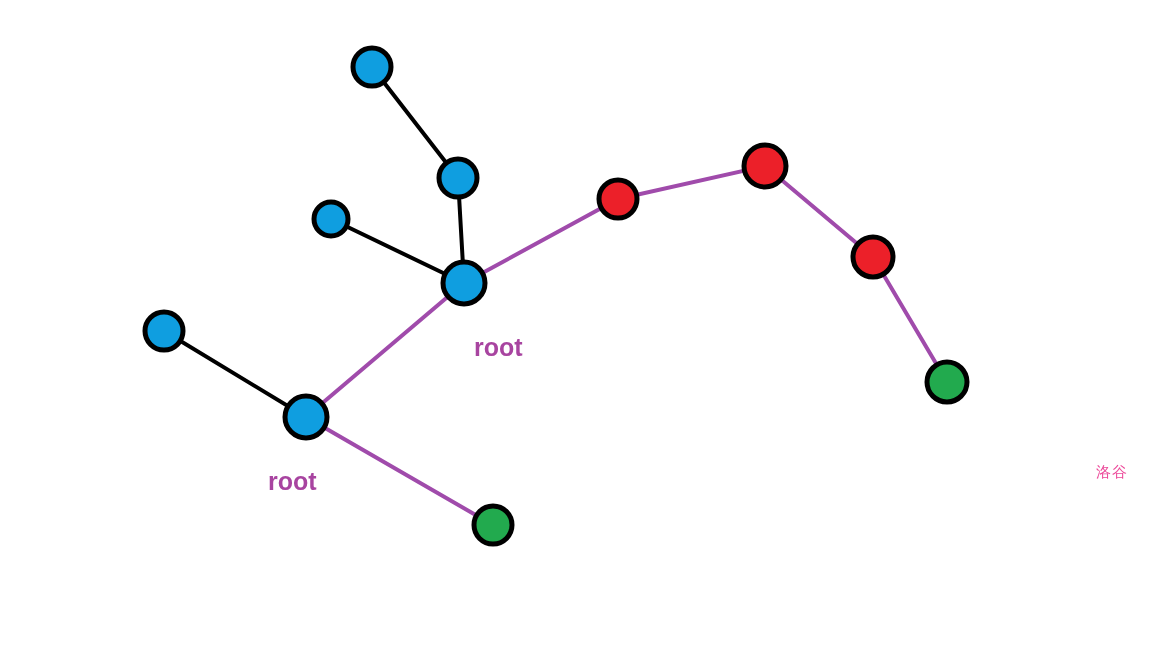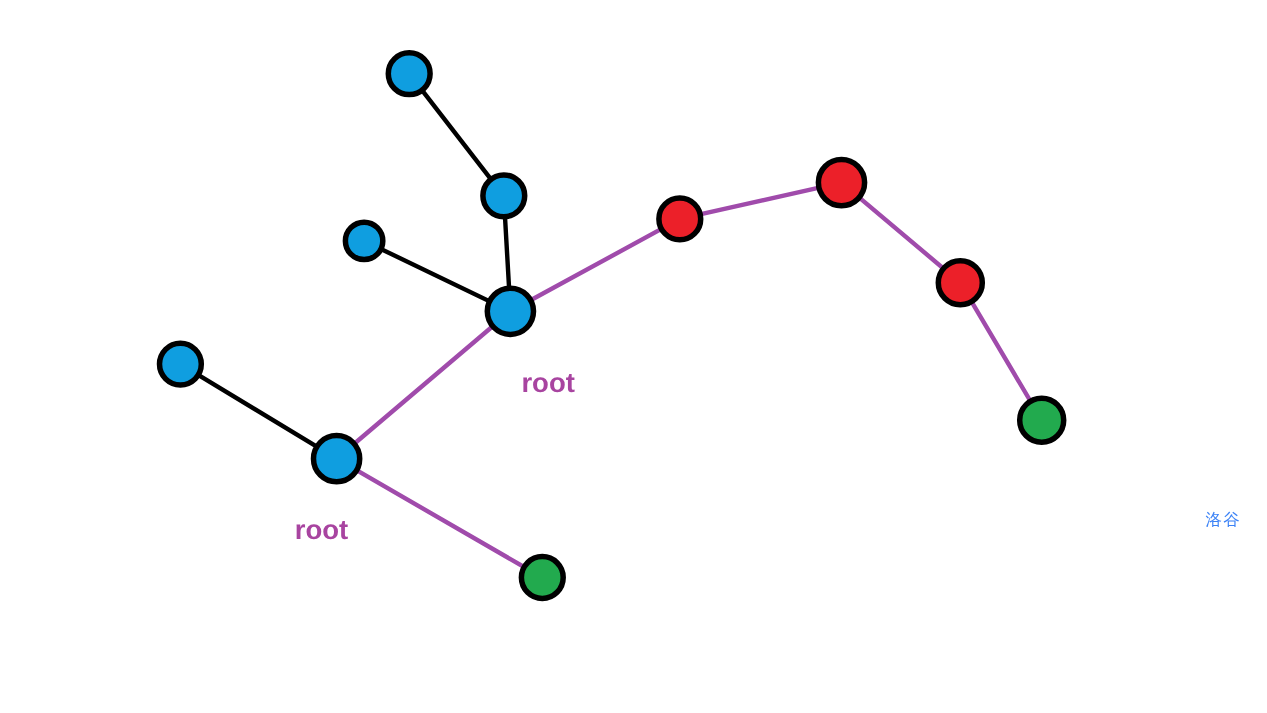--- a/index.html
+++ b/index.html
@@ -32,21 +32,21 @@
     font-size: 25px;
     fill: #a844a0;
     dominant-baseline: alphabetic;
   }
   .watermark {
     position: absolute;
     right: 24px;
     bottom: 18px;
     font-family: Liberation Serif, serif;
     font-size: 15px;
-    color: #3b82f6;
+    color: #ec4899;
     letter-spacing: 1px;
     user-select: none;
   }
 </style>
 </head>
 <body>
 
 <div id="canvas">
 
   <svg id="graph-svg" viewBox="0 0 1152 648">

